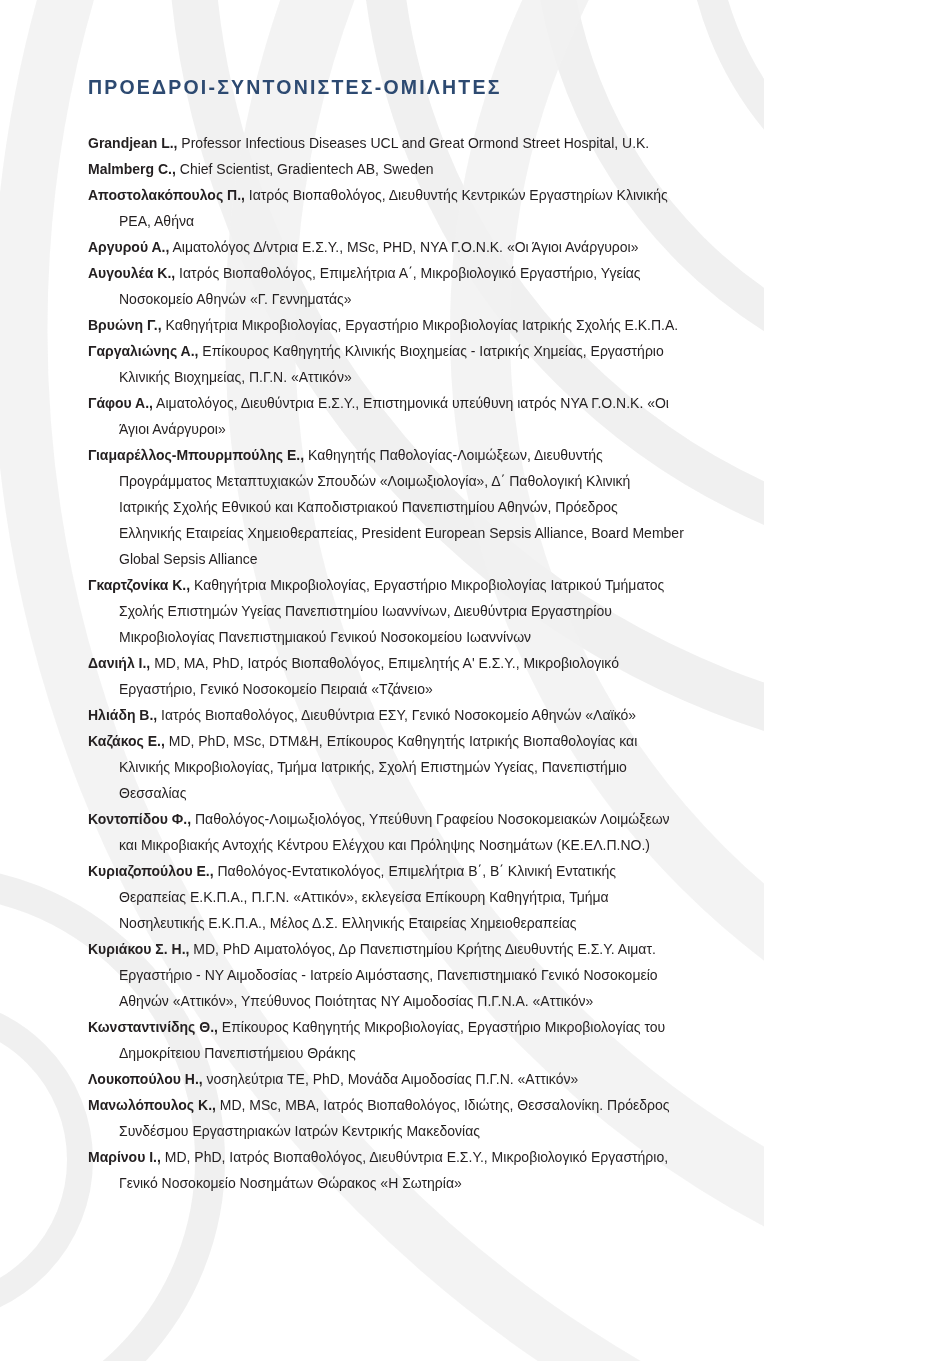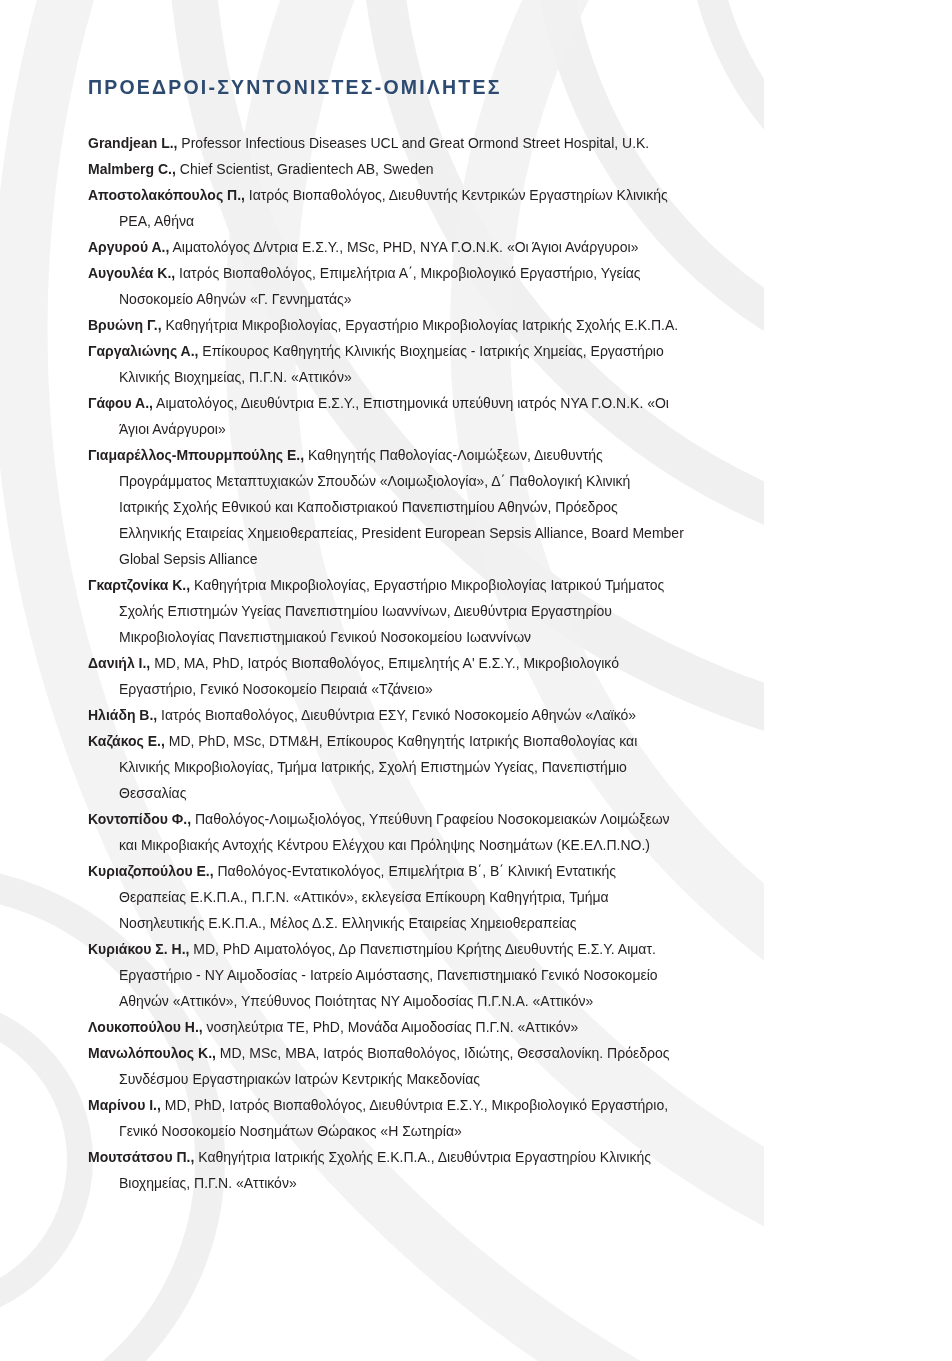--- a/index.html
+++ b/index.html
@@ -116,27 +116,27 @@
 
   <p class="entry"><span class="speaker-name">Καζάκος Ε.,</span><span> MD, PhD, MSc, DTM&amp;H, Επίκουρος Καθηγητής Ιατρικής Βιοπαθολογίας και Κλινικής Μικροβιολογίας, Τμήμα Ιατρικής, Σχολή Επιστημών Υγείας, Πανεπιστήμιο Θεσσαλίας</span></p>
 
   <p class="entry"><span class="speaker-name">Κοντοπίδου Φ.,</span><span> Παθολόγος-Λοιμωξιολόγος, Υπεύθυνη Γραφείου Νοσοκομειακών Λοιμώξεων και Μικροβιακής Αντοχής Κέντρου Ελέγχου και Πρόληψης Νοσημάτων (ΚΕ.ΕΛ.Π.ΝΟ.)</span></p>
 
 
   <p class="entry"><span class="speaker-name">Κυριαζοπούλου Ε.,</span><span> Παθολόγος-Εντατικολόγος, Επιμελήτρια Β΄, Β΄ Κλινική Εντατικής Θεραπείας Ε.Κ.Π.Α., Π.Γ.Ν. «Αττικόν», εκλεγείσα Επίκουρη Καθηγήτρια, Τμήμα Νοσηλευτικής Ε.Κ.Π.Α., Μέλος Δ.Σ. Ελληνικής Εταιρείας Χημειοθεραπείας</span></p>
 
   <p class="entry"><span class="speaker-name">Κυριάκου Σ. Η.,</span><span> MD, PhD Αιματολόγος, Δρ Πανεπιστημίου Κρήτης Διευθυντής Ε.Σ.Υ. Αιματ. Εργαστήριο - ΝΥ Αιμοδοσίας - Ιατρείο Αιμόστασης, Πανεπιστημιακό Γενικό Νοσοκομείο Αθηνών «Αττικόν», Υπεύθυνος Ποιότητας ΝΥ Αιμοδοσίας Π.Γ.Ν.Α. «Αττικόν»</span></p>
 
+  <p class="entry"><span class="speaker-name">Κωνσταντινίδης Θ.,</span><span> Επίκουρος Καθηγητής Μικροβιολογίας, Εργαστήριο Μικροβιολογίας του Δημοκρίτειου Πανεπιστήμειου Θράκης</span></p>
 
   <p class="entry"><span class="speaker-name">Λουκοπούλου Η.,</span><span> νοσηλεύτρια ΤΕ, PhD, Μονάδα Αιμοδοσίας Π.Γ.Ν. «Αττικόν»</span></p>
 
   <p class="entry"><span class="speaker-name">Μανωλόπουλος Κ.,</span><span> MD, MSc, MBA, Ιατρός Βιοπαθολόγος, Ιδιώτης, Θεσσαλονίκη. Πρόεδρος Συνδέσμου Εργαστηριακών Ιατρών Κεντρικής Μακεδονίας</span></p>
 
   <p class="entry"><span class="speaker-name">Μαρίνου Ι.,</span><span> MD, PhD, Ιατρός Βιοπαθολόγος, Διευθύντρια Ε.Σ.Υ., Μικροβιολογικό Εργαστήριο, Γενικό Νοσοκομείο Νοσημάτων Θώρακος «Η Σωτηρία»</span></p>
 
-  <p class="entry"><span class="speaker-name">Μουτσάτσου Π.,</span><span> Καθηγήτρια Ιατρικής Σχολής Ε.Κ.Π.Α., Διευθύντρια Εργαστηρίου Κλινικής Βιοχημείας, Π.Γ.Ν. «Αττικόν»</span></p>
 </div>
   </div>
 
   <div class="page-tab">
     <span>13</span>
   </div>
 </div>
 
 </body></html>

